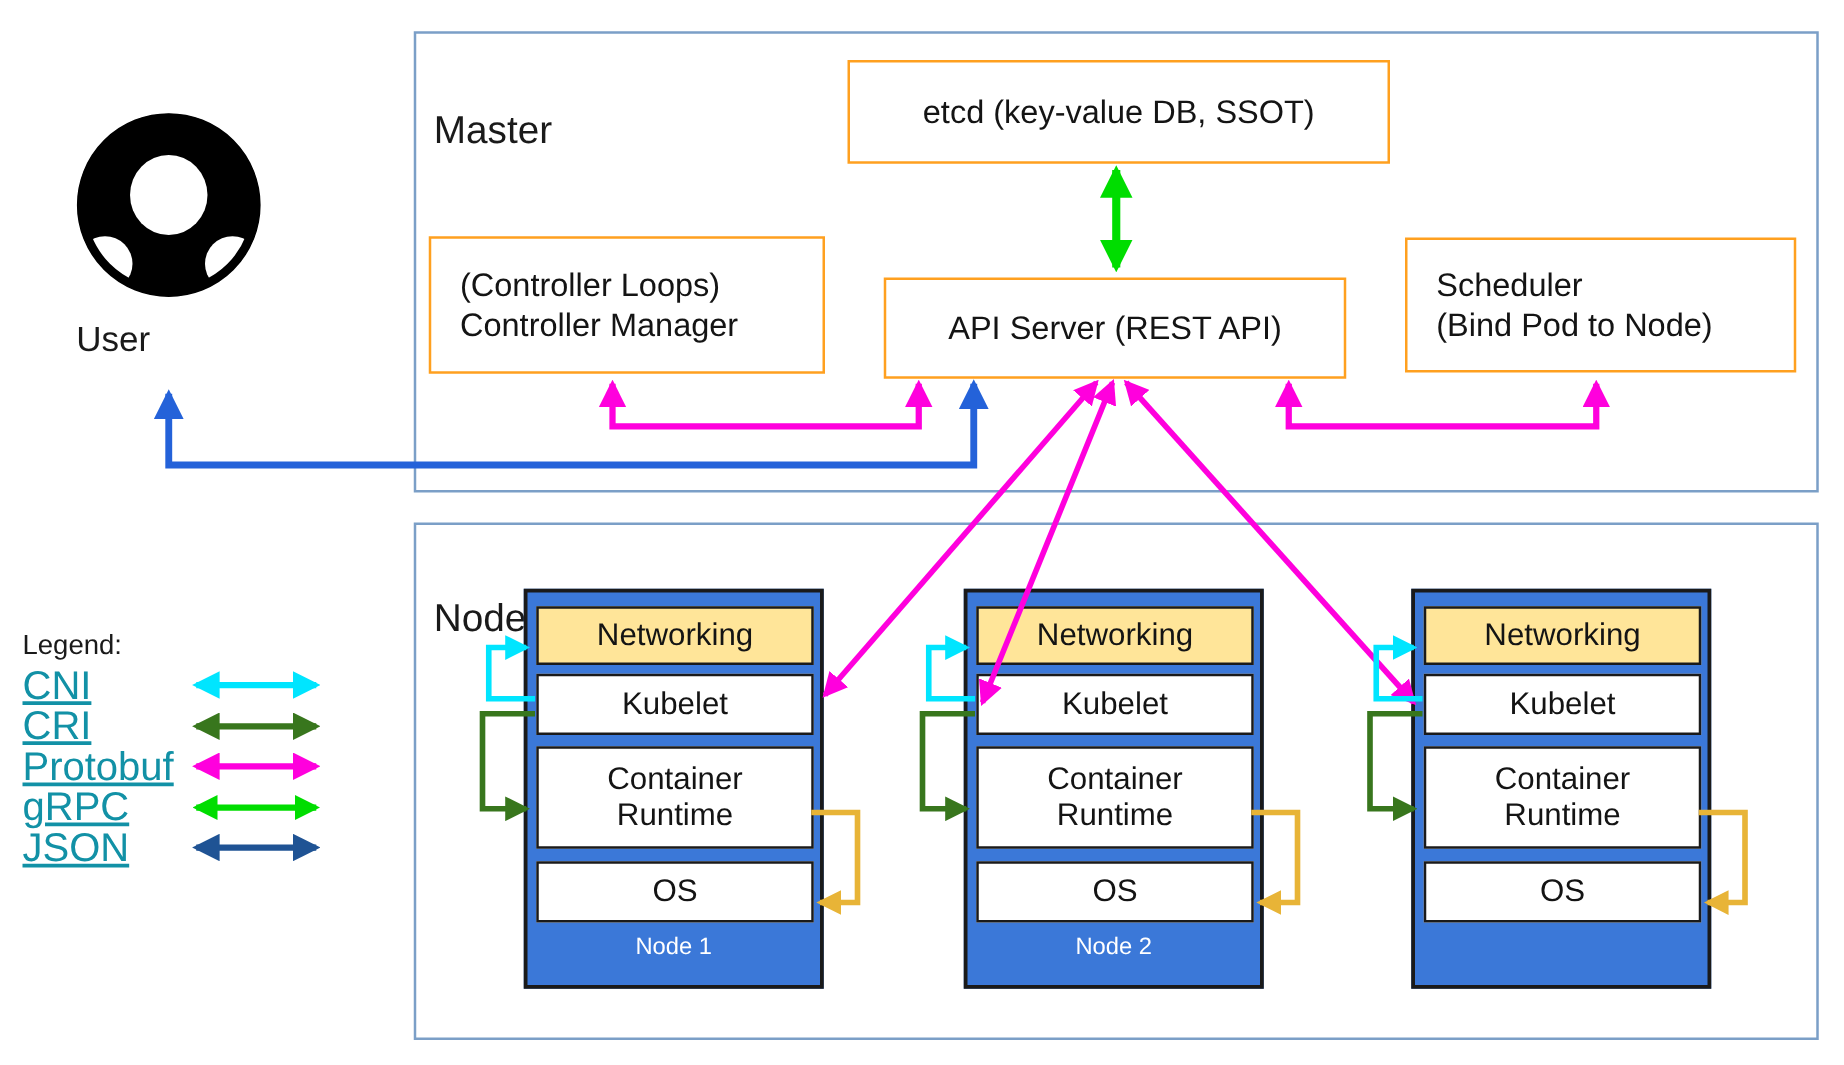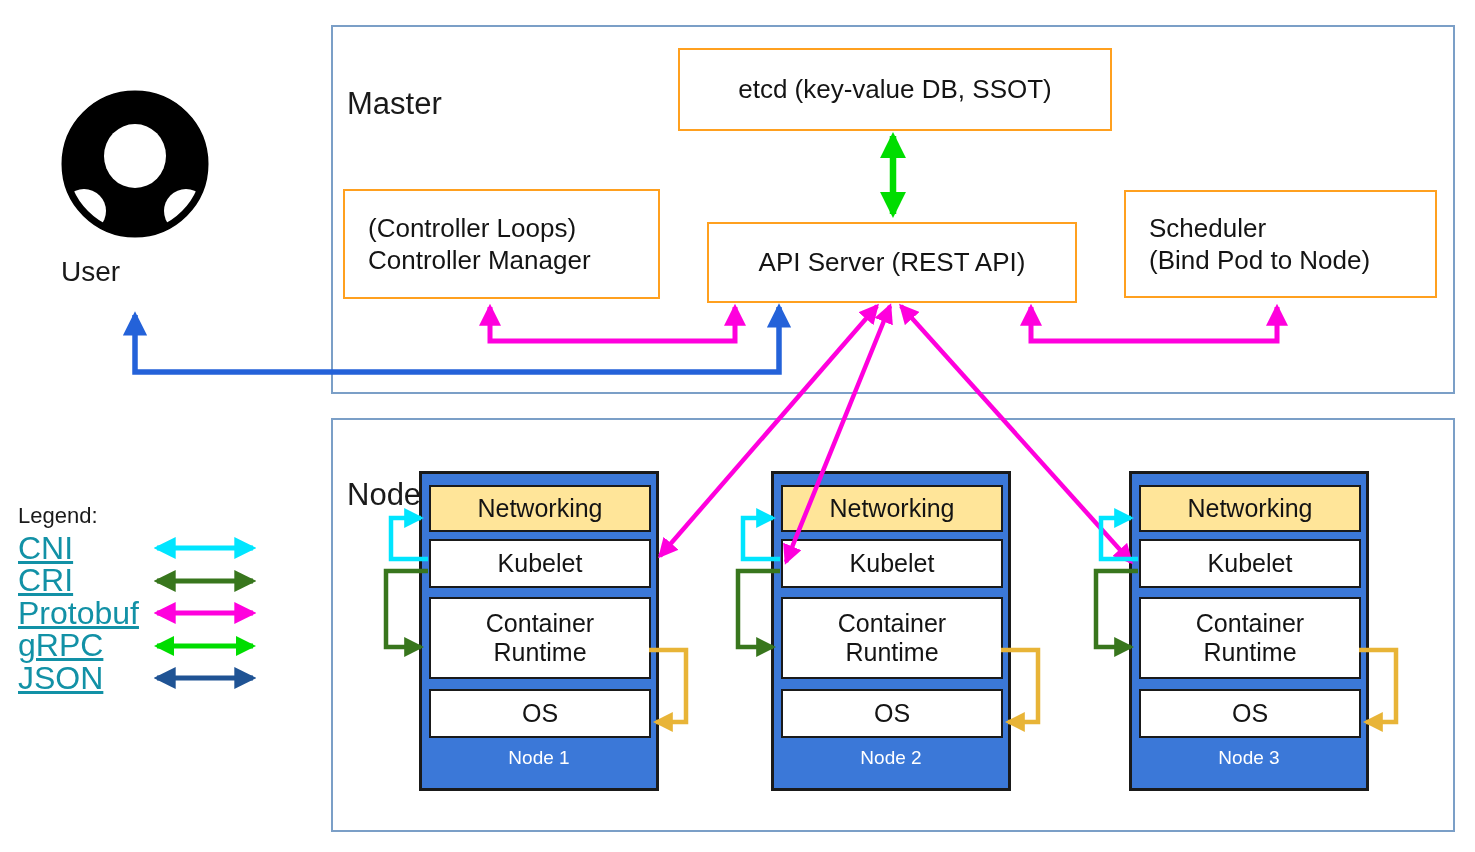--- a/index.html
+++ b/index.html
@@ -108,21 +108,20 @@
       </div>
     <div class="layer" style="top:65px;height:49px;">
       <span>Kubelet</span>
       </div>
     <div class="layer" style="top:123px;height:82px;">
       <span class="wrap">Container Runtime</span>
       </div>
     <div class="layer" style="top:215px;height:49px;">
       <span>OS</span>
       </div>
-    <div class="node-name">Node 3</div>
   </div>
 
   <div id="legend">
     <div class="legend-title">Legend:</div>
 
     <div class="legend-row">
       <span class="legend-label">CNI</span>
       <svg width="120" height="24">
         <line x1="12" y1="12" x2="108" y2="12" stroke-width="5" marker-start="url(#ah-cni)" marker-end="url(#ah-cni)" stroke="#00e5ff"></line>
         </svg>

